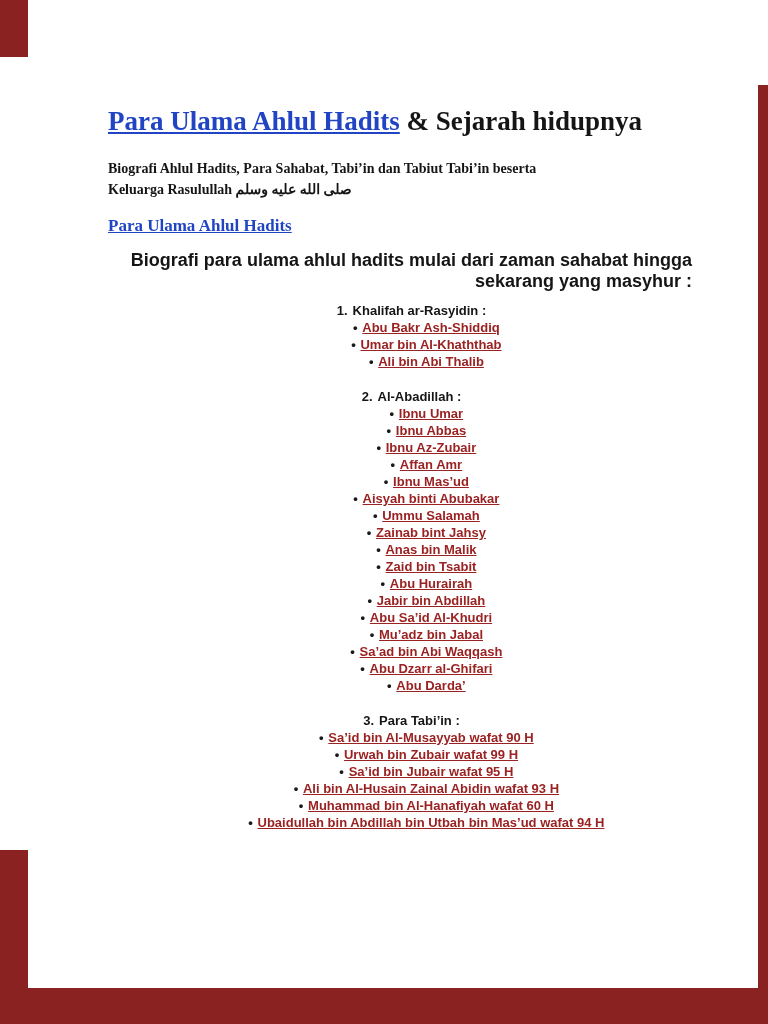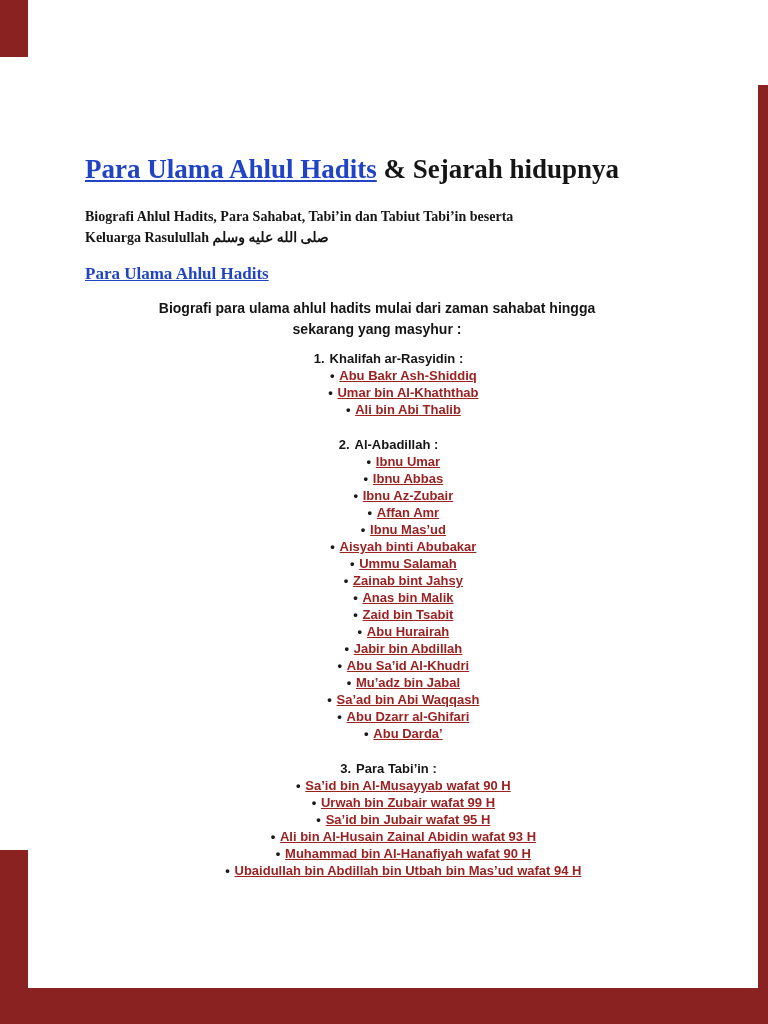--- a/index.html
+++ b/index.html
@@ -19,24 +19,23 @@
 
   
   .edge { position: absolute; background: var(--edge-maroon); }
   .edge-topleft { left: 0; top: 0; width: 28px; height: 57px; }
   .edge-left    { left: 0; top: 850px; width: 28px; height: 174px; }
   .edge-right   { right: 0; top: 85px; width: 10px; height: 939px; }
   .edge-bottom  { left: 0; top: 988px; width: 768px; height: 36px; }
 
   .content {
     position: absolute;
-    left: 85px; top: 104px;
+    left: 108px; top: 104px;
     width: 584px;
     color: var(--text-black);
-    margin-top: 48px;
   }
 
   h1.doc-title {
     font-family: "Liberation Serif", serif;
     font-size: 27px;
     font-weight: bold;
     line-height: 1.32;
     color: var(--text-black);
   }
   .title-link {
@@ -69,22 +68,22 @@
     margin-top: 14px;
     text-align: center;
     font-size: 20px;
     line-height: 30px;
     color: var(--text-black);
     font-family: "DejaVu Sans", "Liberation Serif", serif;
   }
 
   .intro {
     margin-top: 14px;
-    text-align: center;
-    font-size: 14px;
+    text-align: right;
+    font-size: 18px;
     font-weight: bold;
     line-height: 21px;
     color: var(--text-black);
   }
   .intro .line { display: block; }
 
   .lists { margin-top: 10px; font-size: 13px; font-weight: bold; }
   .section { margin-top: 0; text-align: center; }
   .section + .section { margin-top: 18px; }
   .sec-head {
@@ -176,20 +175,20 @@
 
       <div class="section">
         <div class="sec-head">
           <span class="sec-num">3.</span><span class="sec-title">Para Tabi’in :</span>
         </div>
         <ul class="entries">
           <li class="entry"><span class="bullet">•</span><a class="entry-link">Sa’id bin Al-Musayyab wafat 90 H</a></li>
           <li class="entry"><span class="bullet">•</span><a class="entry-link">Urwah bin Zubair wafat 99 H</a></li>
           <li class="entry"><span class="bullet">•</span><a class="entry-link">Sa’id bin Jubair wafat 95 H</a></li>
           <li class="entry"><span class="bullet">•</span><a class="entry-link">Ali bin Al-Husain Zainal Abidin wafat 93 H</a></li>
-          <li class="entry"><span class="bullet">•</span><a class="entry-link">Muhammad bin Al-Hanafiyah wafat 90 H</a></li>
+          <li class="entry"><span class="bullet">•</span><a class="entry-link">Muhammad bin Al-Hanafiyah wafat 60 H</a></li>
           <li class="entry"><span class="bullet">•</span><a class="entry-link">Ubaidullah bin Abdillah bin Utbah bin Mas’ud wafat 94 H</a></li>
         </ul>
       </div>
 
     </div>
   </div>
 </div>
 
 </body></html>

